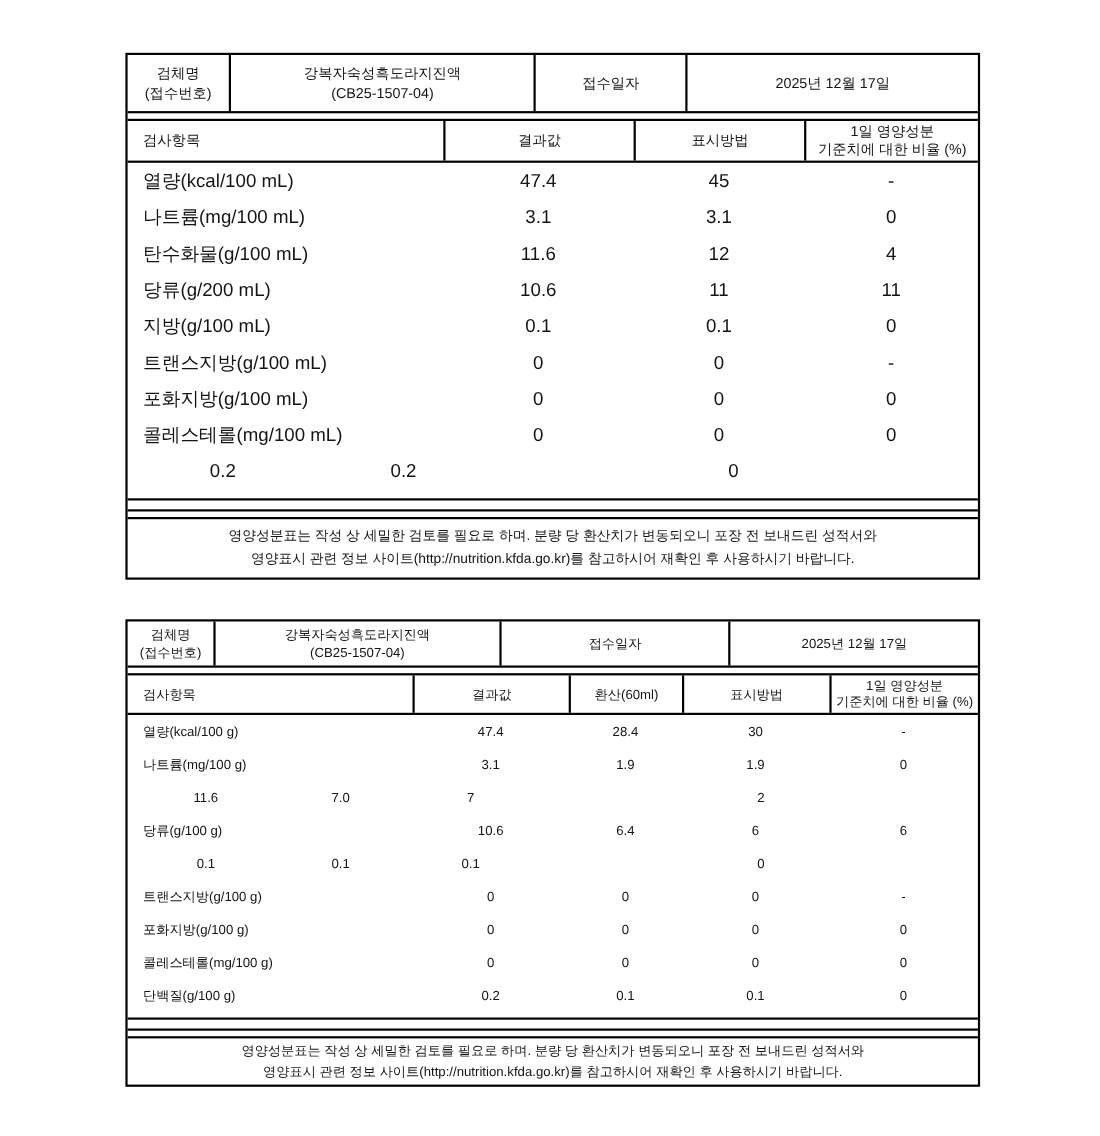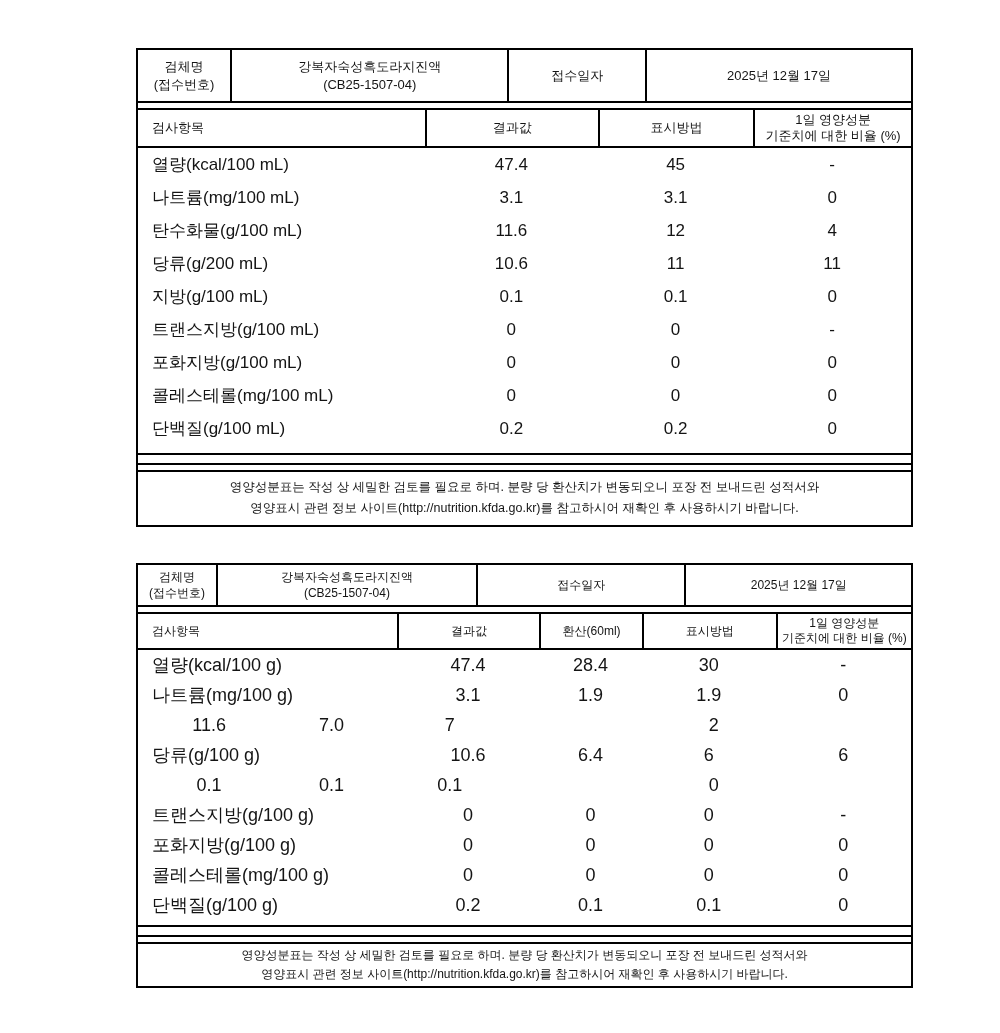--- a/index.html
+++ b/index.html
@@ -3,21 +3,21 @@
 <meta charset="utf-8">
 <style>
   html,body { margin:0; padding:0; }
   body {
     width:1000px; height:1033px; background:#ffffff;
     font-family:"Liberation Sans", sans-serif; color:#141414;
   }
   .page { position:relative; width:1000px; height:1033px; background:#ffffff; overflow:hidden; }
 
   .report {
-    position:absolute; left:136px; width:777px; box-sizing:border-box;
+    position:absolute; left:114px; width:777px; box-sizing:border-box;
     border:2px solid #000; background:#fff;
   }
   #report1 { top:48px; }
   #report2 { top:563px; }
 
   .pre { white-space:pre-line; }
 
   
   .info-row { display:flex; border-bottom:2px solid #000; align-items:stretch; }
   .info-cell {
@@ -50,21 +50,21 @@
 
   .t1 .col1{width:37.1%;} .t1 .col2{width:22.4%;} .t1 .col3{width:20.1%;} .t1 .col4{flex:1;}
   .t2 .col1{width:33.5%;} .t2 .col2{width:18.4%;} .t2 .col3{width:13.3%;} .t2 .col4{width:17.3%;} .t2 .col5{flex:1;}
 
   
   .t1 .data-area { padding-bottom:8px; }
   .t2 .data-area { padding-bottom:5px; }
   .data-area { border-bottom:2px solid #000; }
   .data-row { display:flex; align-items:center; }
   .t1 .data-row { height:33px; font-size:17px; }
-  .t2 .data-row { height:30px; font-size:18px;justify-content:center; }
+  .t2 .data-row { height:30px; font-size:12px;justify-content:center; }
   .dc { text-align:center; box-sizing:border-box; }
   .dc.first { text-align:left; padding-left:14px; }
 
   
   .note {
     text-align:center; white-space:pre-line;
   }
   .t1 .note { font-size:12.5px; line-height:21px; padding:5px 10px 6px; }
   .t2 .note { font-size:12px; line-height:19px; padding:2px 10px 2px; }
 </style>
@@ -133,21 +133,20 @@
         <div class="dc col3">0</div>
         <div class="dc col4">0</div>
       </div>
       <div class="data-row">
         <div class="dc first col1">콜레스테롤(mg/100 mL)</div>
         <div class="dc col2">0</div>
         <div class="dc col3">0</div>
         <div class="dc col4">0</div>
       </div>
       <div class="data-row">
-        <div class="dc first col1">단백질(g/100 mL)</div>
         <div class="dc col2">0.2</div>
         <div class="dc col3">0.2</div>
         <div class="dc col4">0</div>
       </div>
     </div>
     <div class="gap-rule gap-b"></div>
     <div class="gap-rule gap-c"></div>
     <div class="note">영양성분표는 작성 상 세밀한 검토를 필요로 하며. 분량 당 환산치가 변동되오니 포장 전 보내드린 성적서와
 영양표시 관련 정보 사이트(http://nutrition.kfda.go.kr)를 참고하시어 재확인 후 사용하시기 바랍니다.</div>
   </div>

